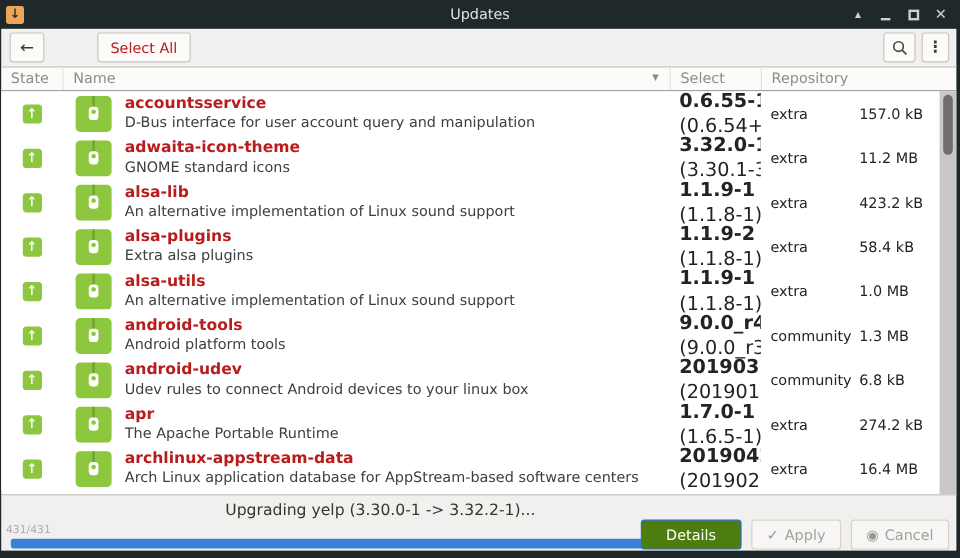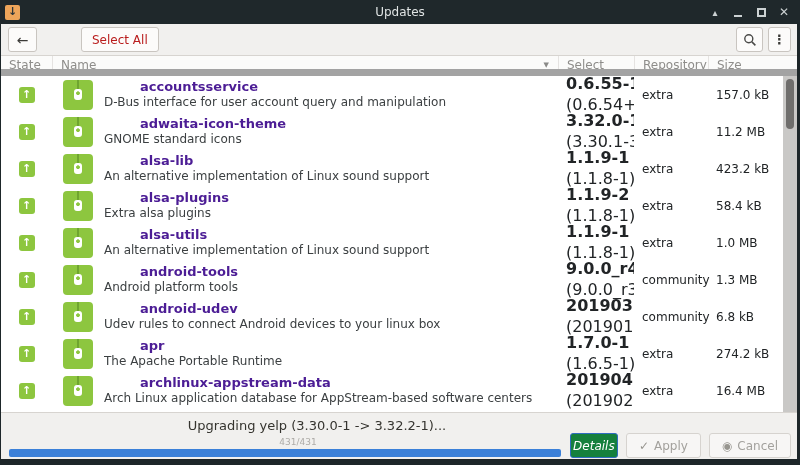--- a/index.html
+++ b/index.html
@@ -23,58 +23,58 @@
   .tbtn { height:25px; background:#fcfbfa; border:1px solid #c9c5c0; border-radius:3px;
           display:flex; align-items:center; justify-content:center; color:#3b3a37; font-size:12px; }
   .back-btn { width:29px; margin-left:7px; font-size:14px; }
   .select-all-btn { margin-left:44px; padding:0 10px; color:#b91c1c; }
   .toolbar .right { margin-left:auto; display:flex; gap:5px; padding-right:6px; }
   .icon-btn { width:27px; }
   .menu-btn { width:23px; font-size:13px; font-weight:bold; }
 
   
   .thead { position:absolute; top:56px; left:1px; right:3px; height:20px; background:#fbfbfa;
-           border-bottom:7px solid #a3a3a3; display:grid;
+           border-bottom:1px solid #a3a3a3; display:grid;
            grid-template-columns:51px 506px 76px 74px 1fr; font-size:12px; color:#8e8d8a; }
   .th { padding:2px 0 0 8px; border-left:1px solid #e5e3e1; position:relative; overflow:hidden; white-space:nowrap; }
   .th:first-child { border-left:none; }
   .sort-arrow { position:absolute; right:9px; top:5px; font-size:7px; color:#8a8a88; }
 
   
   .list { position:absolute; top:76px; left:1px; right:3px; bottom:53px; background:#ffffff; overflow:hidden; }
   .rows { position:absolute; left:0; top:0; right:14px; }
   .row { height:37px; display:grid; grid-template-columns:51px 506px 76px 74px 1fr; align-items:center; background:#fff; }
   .cell-state { display:flex; justify-content:center; }
   .state-icon { width:16px; height:16px; background:#8dc63f; border-radius:3px; color:#fff;
                 font-size:11px; font-weight:bold; text-align:center; line-height:15px; }
   .cell-name { display:flex; align-items:center; gap:11px; padding-left:11px; overflow:hidden; }
   .pkg-icon { width:30px; height:30px; background:#8dc63f; border-radius:4px; position:relative; flex:0 0 auto; }
   .pkg-icon::before { content:""; position:absolute; left:14px; top:0; width:2px; height:16px; background:#6fa52f; }
   .pkg-icon::after { content:""; position:absolute; left:11px; top:9px; width:8px; height:11px;
                      border-radius:3px; background:radial-gradient(circle at 50% 38%, #8dc63f 1.5px, #ffffff 2.2px); }
   .nm { line-height:1.25; overflow:hidden; white-space:nowrap; }
-  .nm .pkg-name { font-size:13px; font-weight:bold; color:#4c1d95;margin-left:36px; }
+  .nm .pkg-name { font-size:13px; font-weight:bold; color:#b91c1c; }
   .nm .pkg-desc { font-size:12px; color:#3c4042; }
   .cell-version { font-size:16px; line-height:1.3; color:#212426; overflow:hidden; white-space:nowrap; padding-left:8px; }
   .cell-version .v-new { font-weight:bold; }
   .cell-repo, .cell-size { font-size:12px; color:#212426; padding-left:8px; white-space:nowrap; }
 
   
   .scroll-track { position:absolute; top:0; right:0; bottom:0; width:14px; background:#c9c8c6; }
   .scroll-thumb { position:absolute; top:3px; left:3px; width:8px; height:50px; background:#6f6e6c; border-radius:4px; }
 
   
   .statusbar { position:absolute; left:1px; right:3px; bottom:6px; height:47px; background:#f1f0ee;
                border-top:1px solid #d7d4d0; }
   .status-text { position:absolute; left:0; top:5px; width:560px; text-align:center; font-size:13px; color:#35342f;margin-left:36px; }
-  .progress-label { position:absolute; left:17px; top:24px; width:560px; text-align:center; font-size:9px; color:#aeaca8; }
+  .progress-label { position:absolute; left:4px; top:24px; width:560px; text-align:left; font-size:9px; color:#aeaca8; }
   .progress-bar { position:absolute; left:8px; top:36px; width:552px; height:8px; background:#3b80d8; border-radius:2px; }
   .actions { position:absolute; right:6px; top:20px; display:flex; gap:8px; }
   .abtn { height:25px; border-radius:3px; font-size:12px; display:flex; align-items:center; justify-content:center; gap:5px; }
-  .details-btn { width:48px; background:#15803d; border:1px solid #2f6cc0; color:#ffffff;font-style:italic; }
+  .details-btn { width:84px; background:#4d7c0f; border:1px solid #2f6cc0; color:#ffffff; }
   .ghost-btn { background:#f7f6f5; border:1px solid #d6d3cf; color:#a3a19d; padding:0 12px; }
   .ghost-btn .g-icon { font-size:12px; color:#97958f; }
 
   .bottom-edge { position:absolute; left:0; right:0; bottom:0; height:6px; background:#1d2629; }
 </style>
 </head>
 <body>
 
 <div class="window">
 
@@ -109,21 +109,20 @@
         <span>⋮</span>
       </div>
     </div>
   </div>
 
   <div class="thead">
     <div class="th">State</div>
     <div class="th"><span>Name</span><span class="sort-arrow">▼</span></div>
     <div class="th">Select</div>
     <div class="th">Repository</div>
-    <div class="th">Size</div>
   </div>
 
   <div class="list">
     <div class="rows">
         <div class="row">
     <div class="cell-state">
       <span class="state-icon">↑</span>
     </div>
     <div class="cell-name">
       <span class="pkg-icon"></span>

